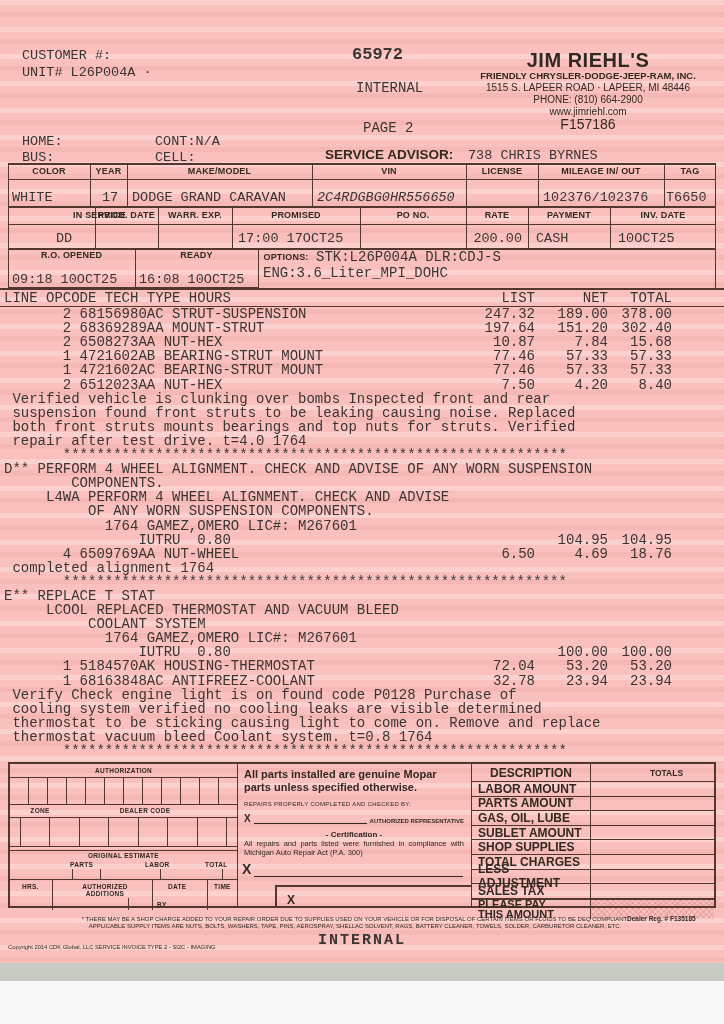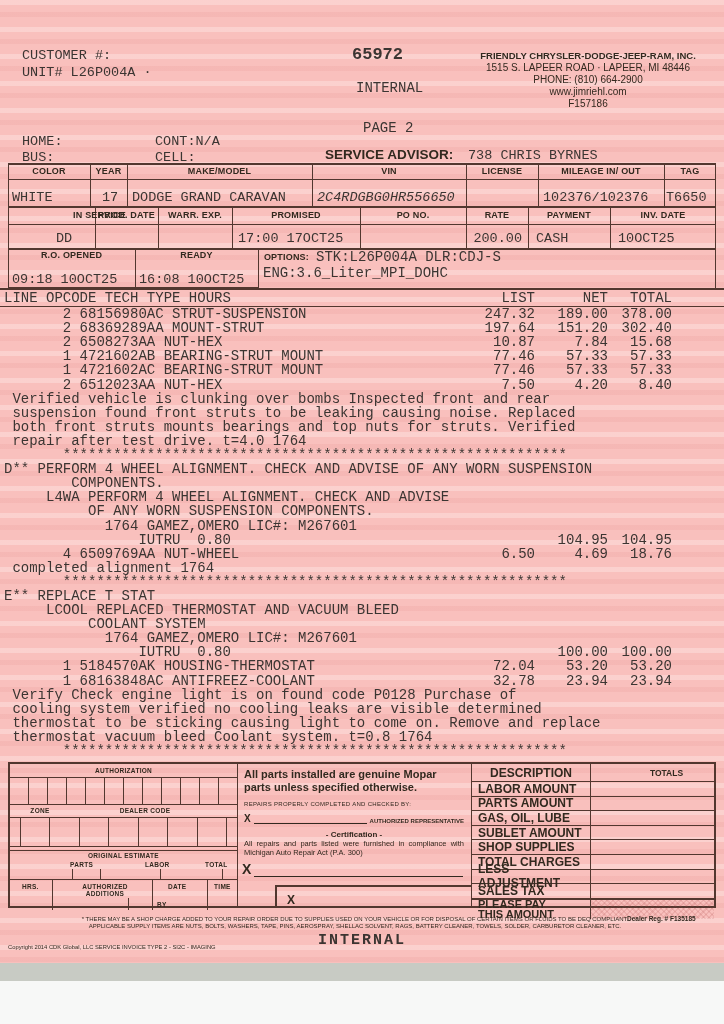--- a/index.html
+++ b/index.html
@@ -56,25 +56,26 @@
 <body>
 
 <div class="paper">
 
   <div class="abs mono" style="left:22px;top:48px;font-size:13.5px;">CUSTOMER #:</div>
   <div class="abs mono" style="left:22px;top:65px;font-size:13.5px;">UNIT# L26P004A ·</div>
   <div class="abs mono" style="left:352px;top:45px;font-size:17px;font-weight:bold;">65972</div>
   <div class="abs mono" style="left:356px;top:80px;font-size:14px;">INTERNAL</div>
 
   <div class="abs" style="left:460px;top:50px;width:256px;text-align:center;color:var(--sans);">
+    <div style="font-size:20px;font-weight:900;letter-spacing:.5px;line-height:20px;">JIM RIEHL'S</div>
     <div style="font-size:9.5px;font-weight:bold;line-height:12px;">FRIENDLY CHRYSLER-DODGE-JEEP-RAM, INC.</div>
     <div style="font-size:10px;line-height:12px;">1515 S. LAPEER ROAD  ·  LAPEER, MI 48446</div>
     <div style="font-size:10px;line-height:12px;">PHONE: (810) 664-2900</div>
     <div style="font-size:10px;line-height:12px;">www.jimriehl.com</div>
-    <div style="font-size:10px;line-height:12px;">F157186</div>
+    <div style="font-size:14px;line-height:12px;">F157186</div>
   </div>
 
   <div class="abs mono" style="left:363px;top:120px;font-size:14px;">PAGE 2</div>
 
   <div class="abs mono" style="left:22px;top:134px;font-size:13.5px;">HOME:</div>
   <div class="abs mono" style="left:155px;top:134px;font-size:13.5px;">CONT:N/A</div>
   <div class="abs mono" style="left:22px;top:150px;font-size:13.5px;">BUS:</div>
   <div class="abs mono" style="left:155px;top:150px;font-size:13.5px;">CELL:</div>
   <div class="abs" style="left:325px;top:147px;font-size:13.5px;font-weight:bold;color:var(--sans);">SERVICE ADVISOR:</div>
   <div class="abs mono" style="left:468px;top:148px;font-size:13.5px;">738 CHRIS BYRNES</div>
@@ -134,21 +135,21 @@
     <div class="val mono" style="left:56px;top:231px;">DD</div>
     <div class="val mono" style="left:238px;top:231px;">17:00 17OCT25</div>
     <div class="val mono" style="left:466px;top:231px;width:56px;text-align:right;">200.00</div>
     <div class="val mono" style="left:536px;top:231px;">CASH</div>
     <div class="val mono" style="left:618px;top:231px;">10OCT25</div>
 
     <div class="lbl" style="left:8px;top:250px;width:127px;">R.O. OPENED</div>
     <div class="lbl" style="left:135px;top:250px;width:123px;">READY</div>
     <div class="val mono" style="left:12px;top:272px;">09:18 10OCT25</div>
     <div class="val mono" style="left:139px;top:272px;">16:08 10OCT25</div>
-    <div class="lbl" style="left:263px;top:252px;width:46px;text-align:right;">OPTIONS:</div>
+    <div class="lbl" style="left:263px;top:252px;width:46px;text-align:center;">OPTIONS:</div>
     <div class="val mono" style="left:316px;top:249px;font-size:14px;">STK:L26P004A DLR:CDJ-S</div>
     <div class="val mono" style="left:263px;top:265px;font-size:14px;">ENG:3.6_Liter_MPI_DOHC</div>
   </div>
 
   <div class="body-block mono">
     <div class="grow lines-header">
       <div class="d">LINE OPCODE TECH TYPE HOURS</div>
       <div class="n">LIST</div>
       <div class="n">NET</div>
       <div class="n">TOTAL</div>

